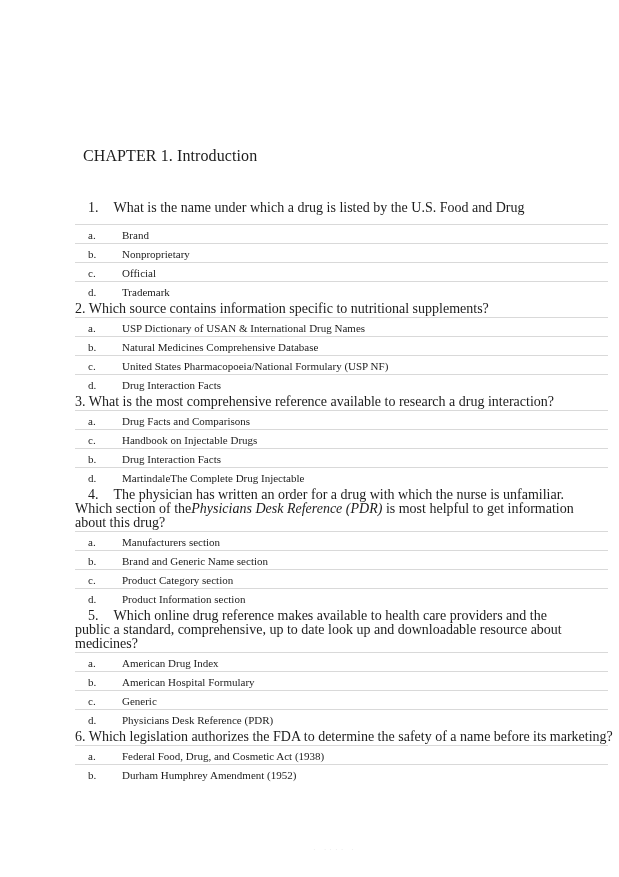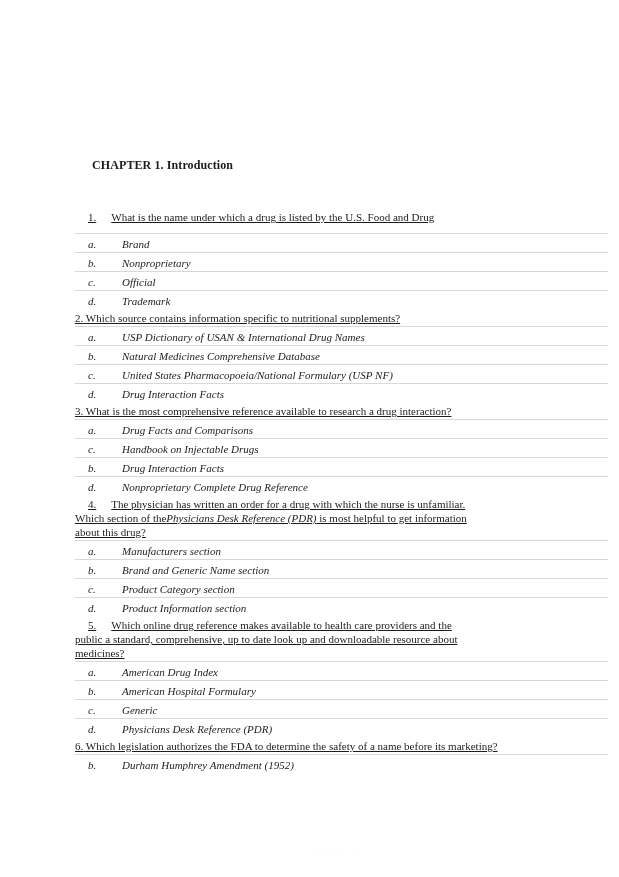--- a/index.html
+++ b/index.html
@@ -15,46 +15,44 @@
     background: #ffffff;
     overflow: hidden;
   }
   .content {
     position: absolute;
     left: 75px; top: 0;
     width: 533px;
     padding-top: 141px;
   }
   .chapter {
-    margin: 17px;
-    font-size: 12px;
+    margin: 8px;
+    font-size: 16px;
     line-height: 14px;
-    font-weight: bold;
+    font-weight: normal;
     letter-spacing: 0.1px;
   }
   .question { margin: 0; }
   .qpara {
-    font-size: 11px;
+    font-size: 14px;
     line-height: 14px;
     padding: 2px 0 1px 0;
-    text-decoration: underline;
   }
   .qpara.first-q { margin-top: 36px; margin-bottom: 8px; }
   .qline { white-space: nowrap; }
   .qnum.ind { margin-left: 13px; }
   .tabgap { display: inline-block; width: 15px; }
   .seg-i { font-style: italic; }
   .opt {
     border-top: 1px solid #d9d9d9;
     height: 14px;
     padding-top: 4px;
     font-size: 11px;
     line-height: 13px;
     white-space: nowrap;
-    font-style: italic;
   }
   .opt .letter {
     display: inline-block;
     margin-left: 13px;
     width: 34px;
   }
   .opt.italic { }
   .footer-mark {
     position: absolute;
     left: 313px; top: 845px;
@@ -89,21 +87,21 @@
           <div class="opt italic"><span class="letter">c.</span><span class="opt-text">United States Pharmacopoeia/National Formulary (USP NF)</span></div>
           <div class="opt italic"><span class="letter">d.</span><span class="opt-text">Drug Interaction Facts</span></div>
         </div>
         <div class="question">
           <div class="qpara">
             <div class="qline"><span class="qnum">3.</span> <span class="seg">What is the most comprehensive reference available to research a drug interaction?</span></div>
           </div>
           <div class="opt italic"><span class="letter">a.</span><span class="opt-text">Drug Facts and Comparisons</span></div>
           <div class="opt italic"><span class="letter">c.</span><span class="opt-text">Handbook on Injectable Drugs</span></div>
           <div class="opt italic"><span class="letter">b.</span><span class="opt-text">Drug Interaction Facts</span></div>
-          <div class="opt italic"><span class="letter">d.</span><span class="opt-text">Nonproprietary Complete Drug Reference</span></div>
+          <div class="opt italic"><span class="letter">d.</span><span class="opt-text">MartindaleThe Complete Drug Injectable</span></div>
         </div>
         <div class="question">
           <div class="qpara">
             <div class="qline"><span class="qnum ind">4.</span><span class="tabgap"></span><span class="seg">The physician has written an order for a drug with which the nurse is unfamiliar.</span></div>
             <div class="qline"><span class="seg">Which section of the</span><span class="seg-i">Physicians Desk Reference (PDR)</span><span class="seg"> is most helpful to get information</span></div>
             <div class="qline"><span class="seg">about this drug?</span></div>
           </div>
           <div class="opt"><span class="letter">a.</span><span class="opt-text">Manufacturers section</span></div>
           <div class="opt"><span class="letter">b.</span><span class="opt-text">Brand and Generic Name section</span></div>
           <div class="opt"><span class="letter">c.</span><span class="opt-text">Product Category section</span></div>
@@ -117,18 +115,19 @@
           </div>
           <div class="opt italic"><span class="letter">a.</span><span class="opt-text">American Drug Index</span></div>
           <div class="opt italic"><span class="letter">b.</span><span class="opt-text">American Hospital Formulary</span></div>
           <div class="opt"><span class="letter">c.</span><span class="opt-text">Generic</span></div>
           <div class="opt italic"><span class="letter">d.</span><span class="opt-text">Physicians Desk Reference (PDR)</span></div>
         </div>
         <div class="question">
           <div class="qpara">
             <div class="qline"><span class="qnum">6.</span> <span class="seg">Which legislation authorizes the FDA to determine the safety of a name before its marketing?</span></div>
           </div>
+          <div class="opt"><span class="letter">a.</span><span class="opt-text">Federal Food, Drug, and Cosmetic Act (1938)</span></div>
           <div class="opt"><span class="letter">b.</span><span class="opt-text">Durham Humphrey Amendment (1952)</span></div>
         </div>
       </div>
   </div>
   <div class="footer-mark">· ···· ·</div>
 </div>
 
 </body></html>

